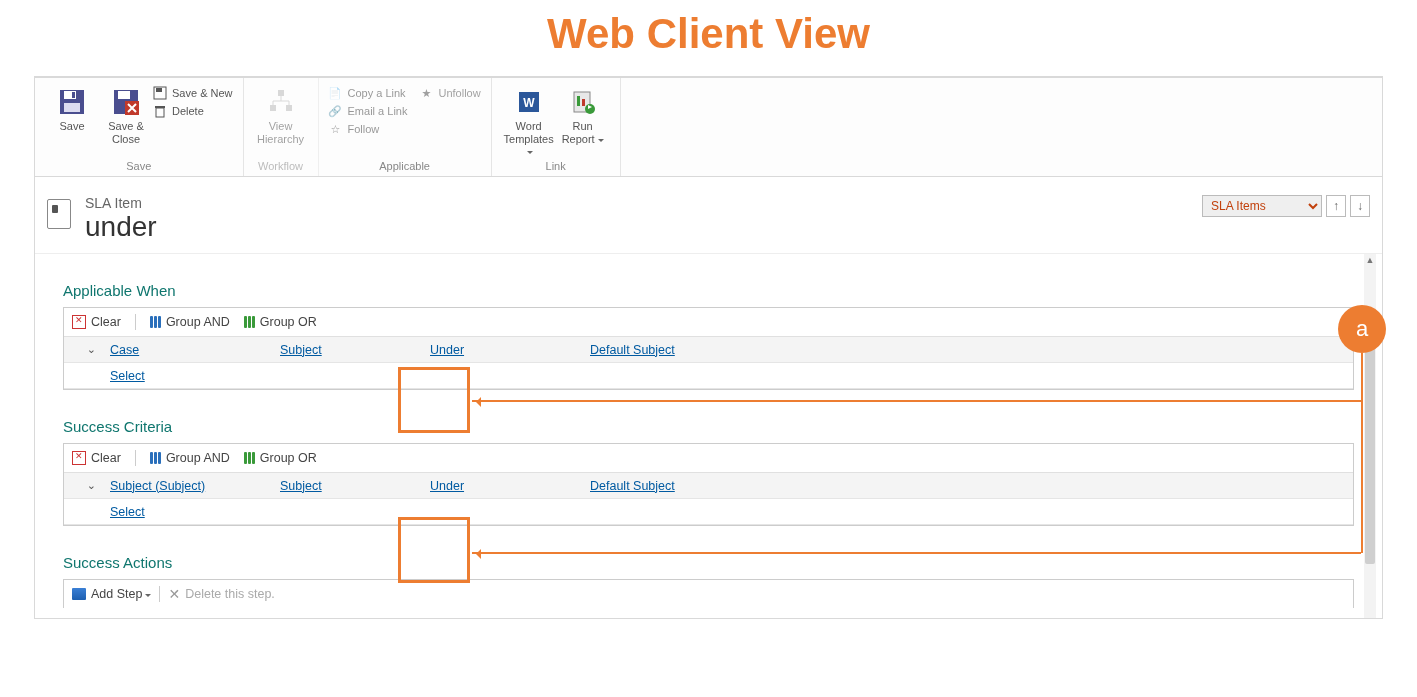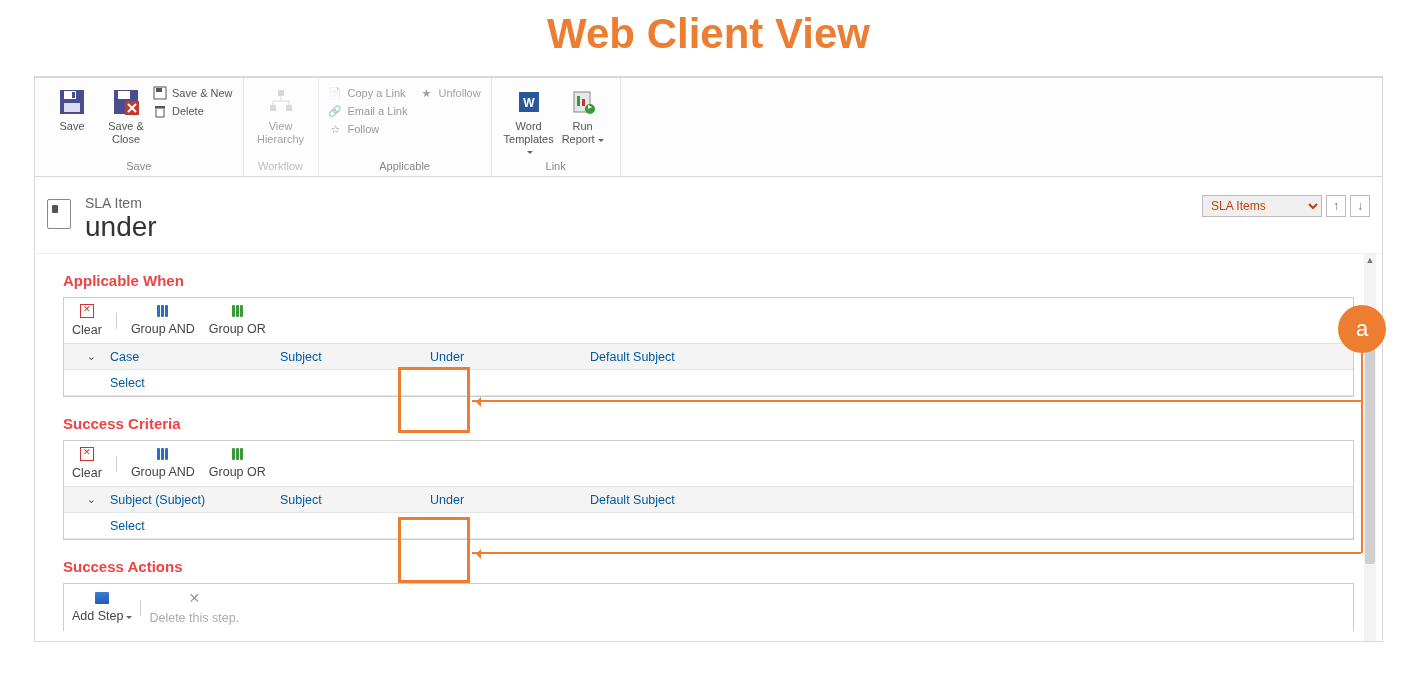--- a/index.html
+++ b/index.html
@@ -32,41 +32,41 @@
   .rec-name { font-size: 28px; color: #333; font-weight: 400; }
   .nav-select { display: flex; align-items: center; gap: 4px; }
   .nav-select select { height: 22px; font-size: 12px; color: #c2410c; border: 1px solid #bbb; padding: 1px 4px; min-width: 120px; }
   .nav-arrow { width: 20px; height: 22px; border: 1px solid #bbb; background: #fff; display: flex; align-items: center; justify-content: center; color: #666; cursor: pointer; font-size: 12px; }
   
   .scroll-area { position: relative; padding: 0 28px 10px 28px; border-top: 1px solid #eee; }
   .scrollbar { position: absolute; top: 0; right: 6px; width: 12px; height: 100%; background: #f3f3f3; }
   .scrollbar-thumb { position: absolute; top: 70px; left: 1px; width: 10px; height: 240px; background: #cfcfcf; border-radius: 2px; }
   .scrollbar-arrow { position: absolute; left: 1px; width: 10px; height: 12px; display:flex; align-items:center; justify-content:center; color:#777; font-size:9px; }
   .scrollbar-arrow.up { top: 0; }
-  .section-title { font-size: 15px; color: #ef4444; font-weight: 700; margin: 18px 0 8px; }
+  .section-title { font-size: 15px; color: #0f766e; font-weight: 400; margin: 28px 0 8px; }
   .cond-box { border: 1px solid #ccc; padding: 0; }
   .cond-toolbar { display: flex; align-items: center; gap: 14px; padding: 6px 8px; }
   .tool-sep { width: 1px; height: 16px; background: #ccc; }
-  .tool-link { display: flex; align-items: center; gap: 5px; color: #444; font-size: 12.5px; cursor: pointer; flex-direction: column; }
+  .tool-link { display: flex; align-items: center; gap: 5px; color: #444; font-size: 12.5px; cursor: pointer; }
   .clear-icon { width: 14px; height: 14px; border: 1px solid #c33; position: relative; }
   .clear-icon::after { content: "✕"; color: #c33; font-size: 9px; position: absolute; top: -1px; left: 2px; }
   .grp-icon { display:inline-flex; gap:1px; }
   .grp-icon span { width:3px; height:12px; border-radius:1px; }
   .grp-and span { background:#2a6fbb; }
   .grp-or span { background:#3a9a3a; }
   .cond-table { border-top: 1px solid #e0e0e0; }
   .cond-row { display: flex; align-items: center; height: 26px; border-bottom: 1px solid #e5e5e5; }
   .cond-row.hdr { background: #f4f4f4; }
   .chev-cell { width: 40px; display: flex; justify-content: flex-end; padding-right: 8px; color: #555; font-size: 11px; }
   .cell { padding: 0 6px; font-size: 12.5px; }
   .c1 { width: 170px; }
   .c2 { width: 150px; }
   .c3 { width: 160px; }
   .c4 { flex: 1; }
-  .link { color: #005aa1; cursor: pointer; }
+  .link { color: #005aa1; text-decoration: underline; cursor: pointer; }
   .actions-toolbar { display: flex; align-items: center; gap: 8px; padding: 6px 8px; }
   .addstep-icon { width: 14px; height: 12px; background: linear-gradient(to bottom,#3a7fd5,#1d5fb0); border-radius: 1px; display:inline-block; }
   .del-x { color: #999; font-size: 14px; }
   .disabled { color: #aaa; cursor: default; }
   
   .anno-circle { position: absolute; width: 48px; height: 48px; border-radius: 50%; background: #ED7D31; color: #fff; display: flex; align-items: center; justify-content: center; font-size: 22px; }
   .anno-arrow { position: absolute; height: 0; border-top: 2px solid #ED7D31; }
   .anno-arrow::before { content: ""; position: absolute; left: -1px; top: -5px; border: 5px solid transparent; border-right-color: #ED7D31; }
   .anno-box { position: absolute; border: 3px solid #ED7D31; pointer-events: none; }
   .anno-vert { position: absolute; width: 0; border-left: 2px solid #ED7D31; }

